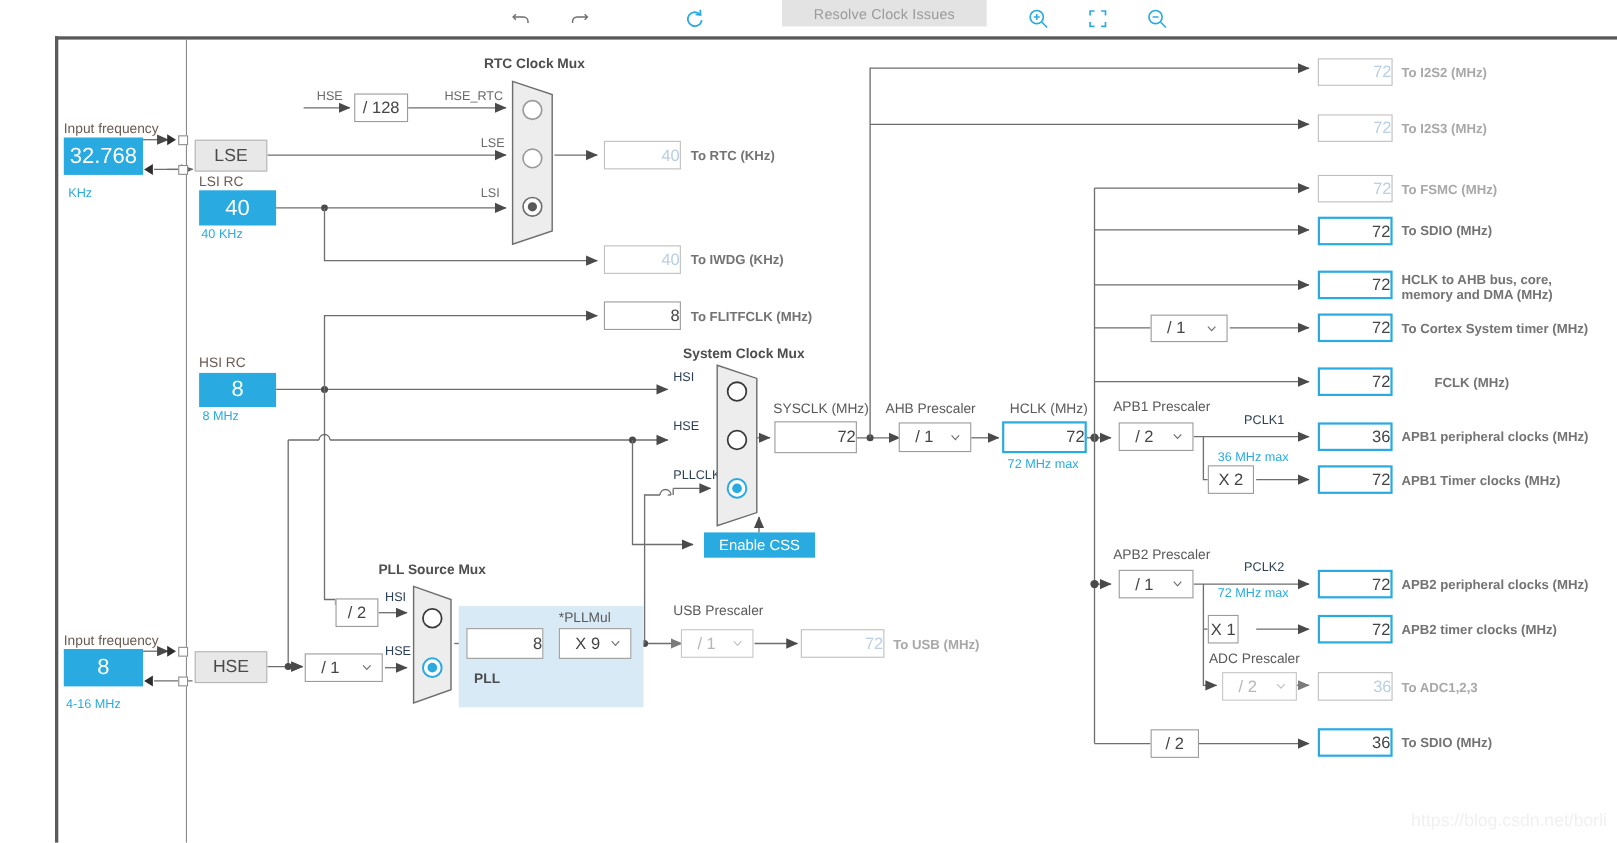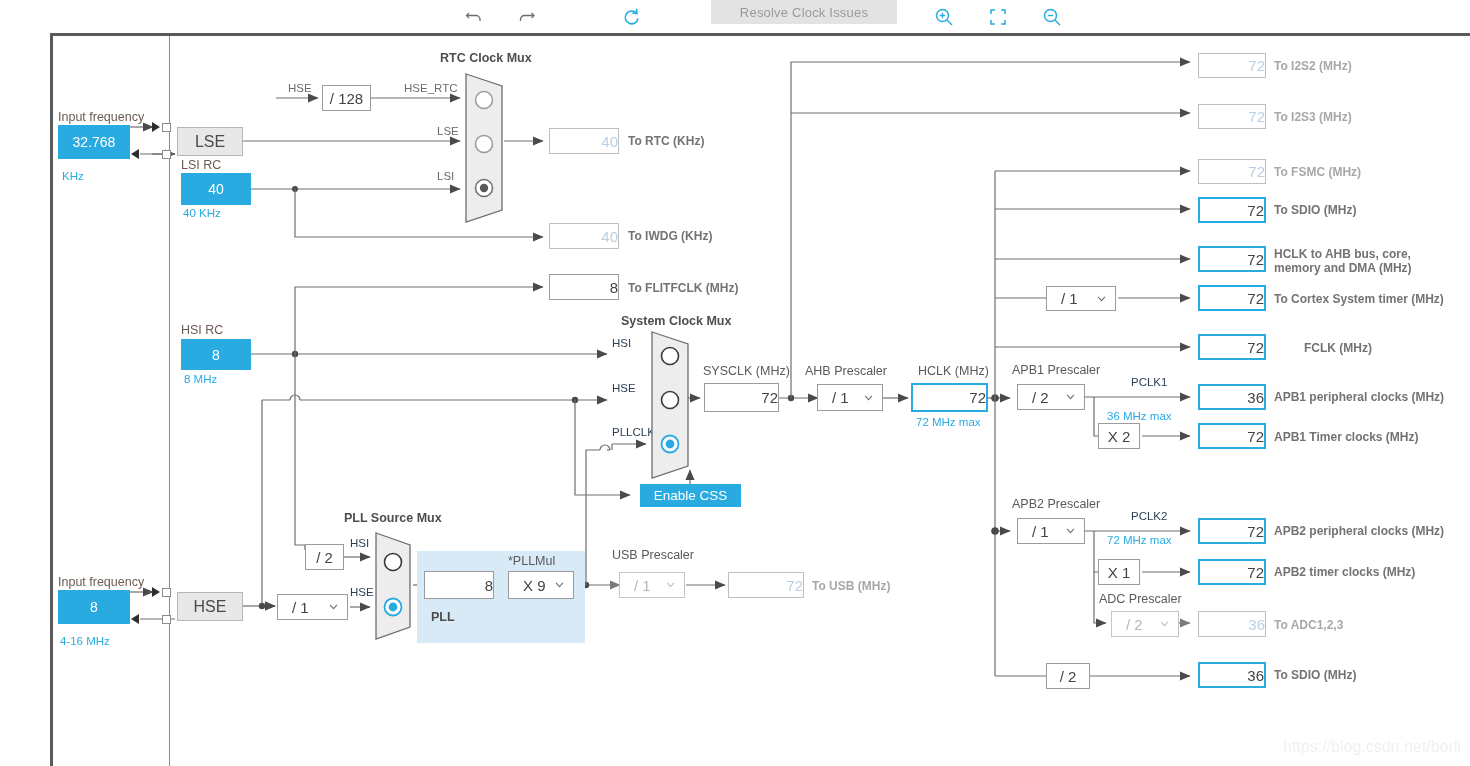--- a/index.html
+++ b/index.html
@@ -22,21 +22,21 @@
   .abs{position:absolute;}
 
   
   .vbox{position:absolute;box-sizing:border-box;border:1px solid #9b9b9b;background:#fff;
         display:flex;align-items:center;justify-content:flex-end;font-size:15px;color:#444;}
   .vbox.active{border:2px solid #29abe2;color:#444;}
   .vbox.dim{border:1px solid #bfbfbf;color:#b9cfe4;}
 
   
   .inbox{position:absolute;background:#29abe2;border:none;display:flex;align-items:center;
-         justify-content:center;color:#fff;font-size:14px;}
+         justify-content:center;color:#fff;font-size:20px;}
 
   
   .osc{position:absolute;background:#e8e8e8;border:1px solid #b5b5b5;display:flex;align-items:center;
        justify-content:center;color:#4a4a4a;font-size:16px;box-sizing:border-box;}
 
   
   .divbox{position:absolute;box-sizing:border-box;border:1px solid #9b9b9b;background:#fff;
           display:flex;align-items:center;justify-content:center;font-size:15px;color:#444;}
 
   
@@ -449,21 +449,21 @@
 
   <div class="lbl-dark" style="left:1012px;top:497px;">APB2 Prescaler</div>
   <div class="selbox" style="left:1017px;top:518px;width:68px;height:26px;">
     <span>/ 1</span>
     <svg class="chev" viewBox="0 0 10 7">
         <path d="M1,1 L5,5.4 L9,1" fill="none" stroke="#6e6e6e" stroke-width="1.2"></path>
       </svg>
   </div>
   <div class="lbl-sig" style="left:1131px;top:510px;">PCLK2</div>
   <div class="lbl-blue" style="left:1107px;top:534px;">72 MHz max</div>
-  <div class="divbox" style="left:1098px;top:559px;width:42px;height:26px;">
+  <div class="divbox" style="left:1098px;top:559px;width:28px;height:26px;">
     <span>X 1</span>
   </div>
   <div class="vbox active" style="left:1198px;top:518px;width:68px;height:26px;">
     <span>72</span>
   </div>
   <div class="lbl-out" style="left:1274px;top:524px;">APB2 peripheral clocks (MHz)</div>
   <div class="vbox active" style="left:1198px;top:559px;width:68px;height:26px;">
     <span>72</span>
   </div>
   <div class="lbl-out" style="left:1274px;top:565px;">APB2 timer clocks (MHz)</div>

